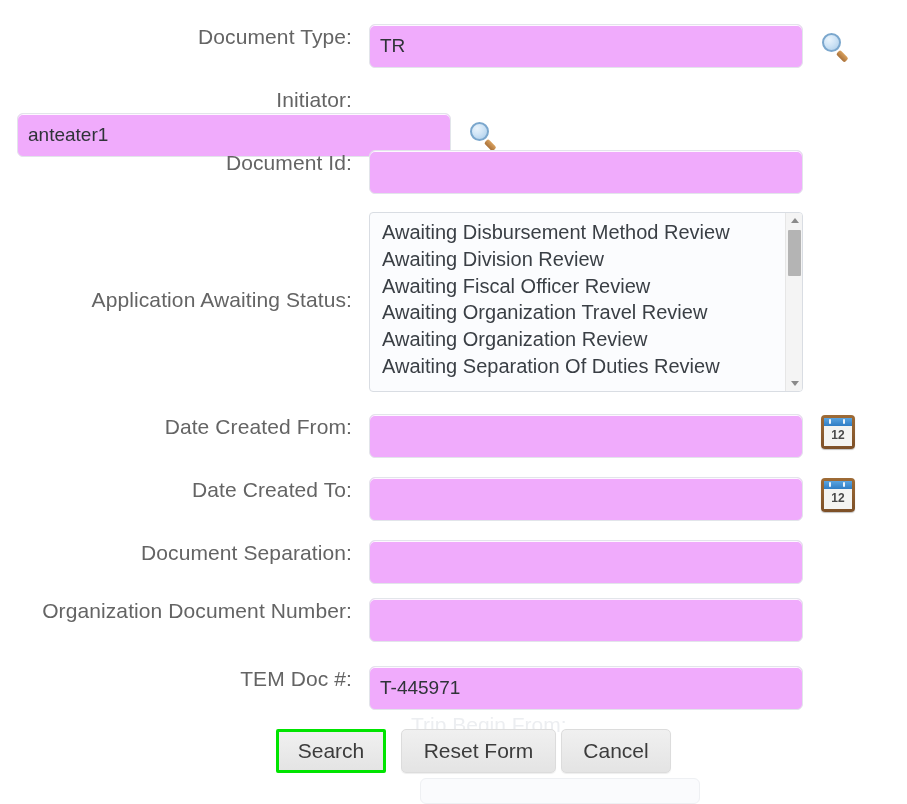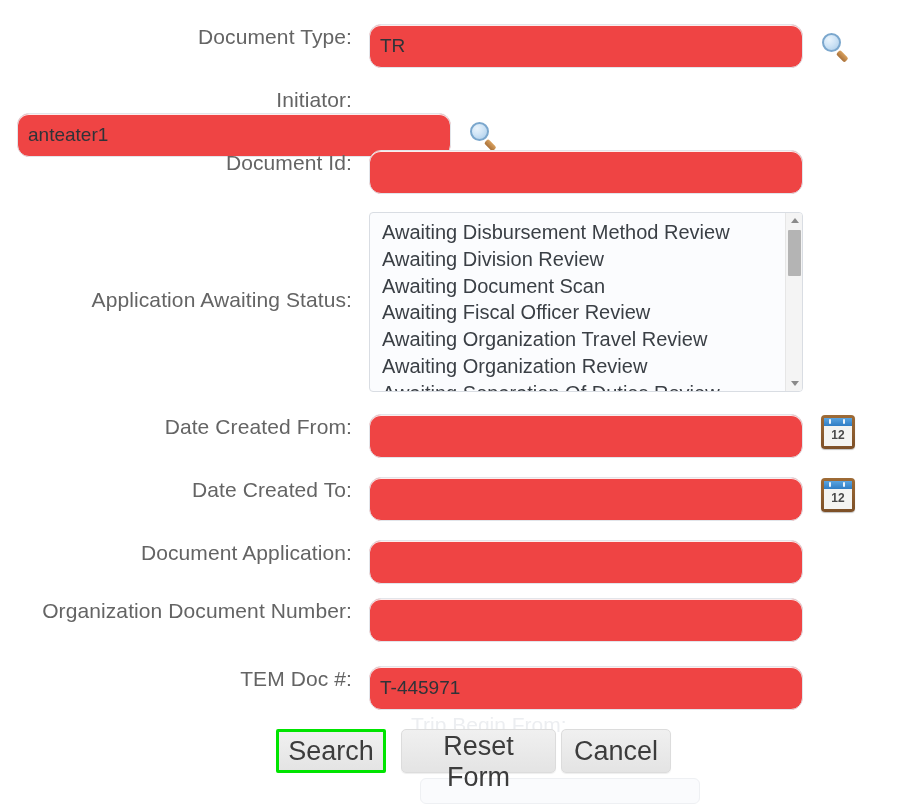--- a/index.html
+++ b/index.html
@@ -37,22 +37,22 @@
   }
   .field-wrap {
     margin-left: 17px;
     position: relative;
   }
 
   input.txt {
     width: 434px;
     height: 44px;
     border: 1px solid #e2e5ea;
-    border-radius: 12px;
-    background: #ef4444;
+    border-radius: 6px;
+    background: #f0abfc;
     color: #2f3338;
     font-family: "Liberation Sans", sans-serif;
     font-size: 19px;
     padding: 0 10px;
     outline: none;
     box-shadow: inset 0 1px 0 rgba(255,255,255,0.9);
   }
   input.txt::placeholder { color: #b9bec6; }
 
   
@@ -199,21 +199,21 @@
   }
   .btn {
     position: absolute;
     top: 0;
     height: 44px;
     background: linear-gradient(180deg, #f0f0f0 0%, #e4e4e4 100%);
     border: 1px solid #dcdcdc;
     border-radius: 5px;
     color: #3c3c3c;
     font-family: "Liberation Sans", sans-serif;
-    font-size: 27px;
+    font-size: 21px;
     cursor: pointer;
     box-shadow: 0 1px 1px rgba(0,0,0,0.07);
   }
   .btn.highlight {
     border: 3px solid #00e400;
     border-radius: 2px;
     box-shadow: none;
   }
   .ghostbox {
     position: absolute;
@@ -256,21 +256,20 @@
     </div>
   </div>
 
   <div class="row" style="top:212px;">
     <div class="label" style="padding-top:75px;">Application Awaiting Status:</div>
     <div class="field-wrap">
       <div class="listbox">
         <div class="items">
           <div class="item">Awaiting Disbursement Method Review</div>
           <div class="item">Awaiting Division Review</div>
-          <div class="item">Awaiting Document Scan</div>
           <div class="item">Awaiting Fiscal Officer Review</div>
           <div class="item">Awaiting Organization Travel Review</div>
           <div class="item">Awaiting Organization Review</div>
           <div class="item">Awaiting Separation Of Duties Review</div>
         </div>
         <div class="sbar">
           <div class="arw up">
               <span></span>
             </div>
           <div class="thumb"></div>
@@ -308,21 +307,21 @@
               <i></i>
               <i></i>
             </div>
           <div class="day">12</div>
         </div>
       </div>
     </div>
   </div>
 
   <div class="row" style="top:540px;">
-    <div class="label">Document Application:</div>
+    <div class="label">Document Separation:</div>
     <div class="field-wrap">
       <input class="txt" type="text" value="" style="">
     </div>
   </div>
 
   <div class="row" style="top:598px;">
     <div class="label">Organization Document Number:</div>
     <div class="field-wrap">
       <input class="txt" type="text" value="" style="">
     </div>

